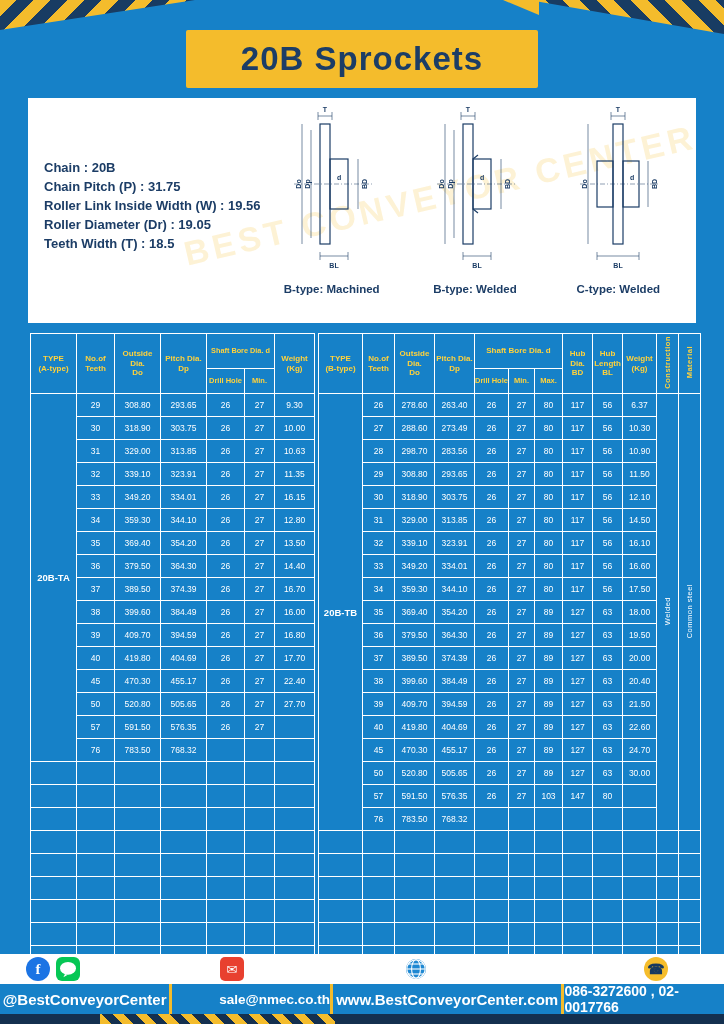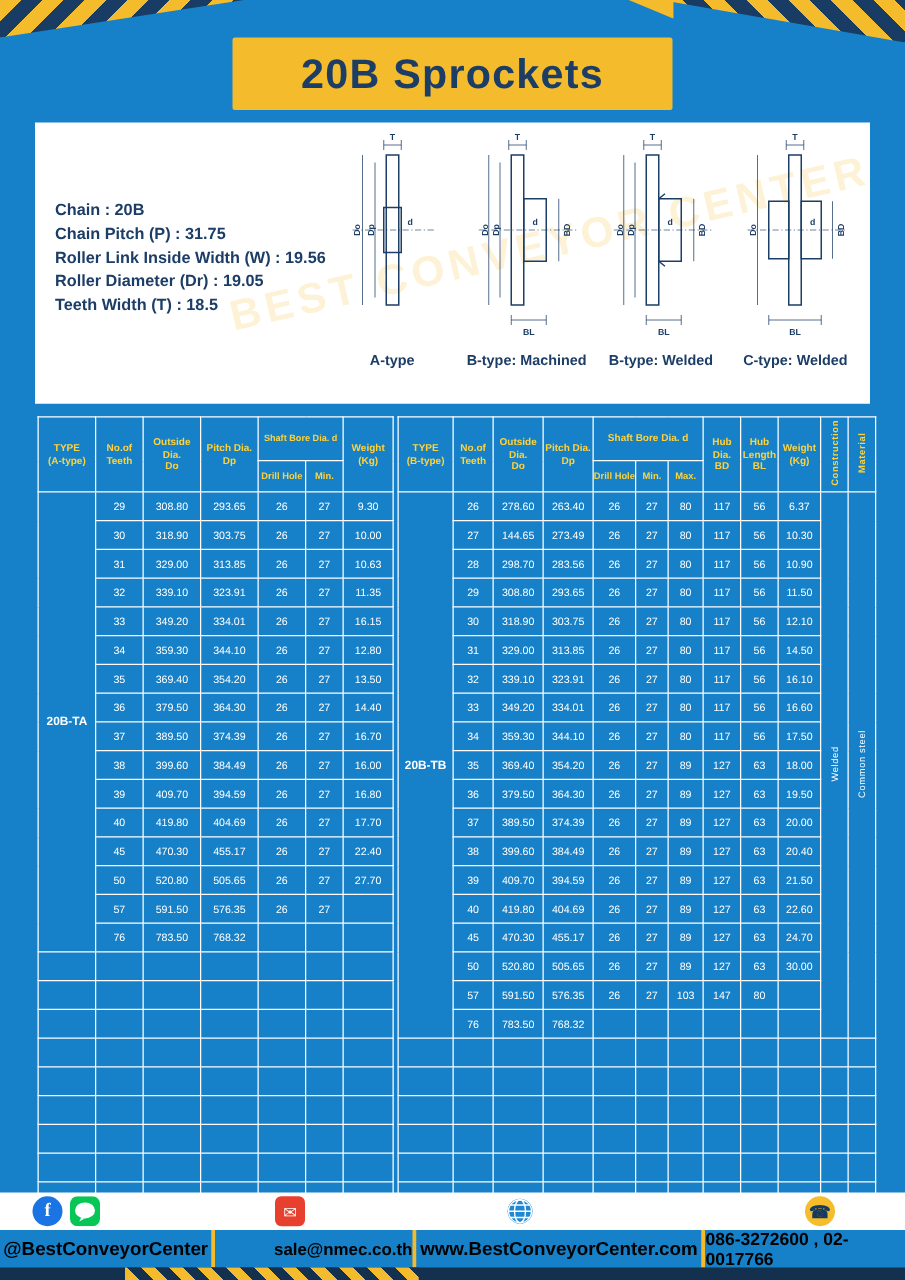--- a/index.html
+++ b/index.html
@@ -54,21 +54,21 @@
   .icons-strip{position:absolute;left:0;top:954px;width:724px;height:30px;background:#ffffff;}
   .icon{position:absolute;top:3px;width:24px;height:24px;border-radius:50%;
     display:flex;align-items:center;justify-content:center;}
   .fb{left:26px;background:#1b74e4;color:#fff;font:bold 15px "Liberation Serif",serif;}
   .line{left:56px;border-radius:6px;background:transparent;}
   .mail{left:220px;background:#e8402f;border-radius:5px;color:#fff;font-size:13px;}
   .globe{left:404px;}
   .phone{left:644px;background:#f5bd2c;color:#16395f;font-size:14px;font-weight:bold;}
   .footer-bar{position:absolute;left:0;top:984px;width:724px;height:30px;background:#1681c8;
     display:flex;align-items:stretch;}
-  .fseg{display:flex;align-items:center;justify-content:center;color:#000000;font-weight:bold;box-sizing:border-box;}
+  .fseg{display:flex;align-items:center;justify-content:center;color:#ffffff;font-weight:bold;box-sizing:border-box;}
   .s1{width:180px;font-size:15px;border-right:3px solid #f4bc2c;}
   .s2{width:116px;font-size:13.5px;border-right:3px solid #f4bc2c;margin-left:47px;}
   .s3{width:242px;font-size:15px;border-right:3px solid #f4bc2c;}
   .s4{width:167px;font-size:14px;}
   .footer-bottom{position:absolute;left:0;top:1014px;width:724px;height:10px;background:#14304f;}
   .footer-bottom .stripes{position:absolute;left:100px;top:0;width:235px;height:10px;
     background:repeating-linear-gradient(45deg,#f4bc2c 0 8px,#14304f 8px 16px);}
 </style>
 </head>
 <body>
@@ -84,37 +84,20 @@
 <div class="info-panel">
   <div class="watermark">BEST CONVEYOR CENTER</div>
   <div class="specs">
     <div>Chain  :  20B</div>
     <div>Chain Pitch (P)  :  31.75</div>
     <div>Roller Link Inside Width (W)  :  19.56</div>
     <div>Roller Diameter (Dr)  :  19.05</div>
     <div>Teeth Width (T)  :  18.5</div>
   </div>
   <div class="diagrams">
-    <div class="diagram">
-      <svg width="100" height="178" viewBox="0 0 100 178">
-        <line class="dim" x1="43" y1="12" x2="57" y2="12"></line>
-          <line class="dim" x1="43" y1="8" x2="43" y2="16"></line>
-          <line class="dim" x1="57" y1="8" x2="57" y2="16"></line>
-        <text class="dtxt" x="50" y="8" text-anchor="middle">T</text>
-        <rect class="part" x="45" y="20" width="10" height="120"></rect>
-        <rect class="part" x="43" y="62" width="14" height="36"></rect>
-        <line class="cl" x1="18" y1="80" x2="84" y2="80"></line>
-        <line class="dim" x1="26" y1="20" x2="26" y2="140"></line>
-        <text class="dtxt" x="22" y="82" text-anchor="middle" transform="rotate(-90 22 80)">Do</text>
-        <line class="dim" x1="36" y1="26" x2="36" y2="134"></line>
-        <text class="dtxt" x="33" y="82" text-anchor="middle" transform="rotate(-90 33 80)">Dp</text>
-        <text class="dtxt" x="62" y="76">d</text>
-      </svg>
-      <div class="diagram-label">A-type</div>
-    </div>
     <div class="diagram">
       <svg width="100" height="178" viewBox="0 0 100 178">
         <line class="dim" x1="36" y1="12" x2="50" y2="12"></line>
           <line class="dim" x1="36" y1="8" x2="36" y2="16"></line>
           <line class="dim" x1="50" y1="8" x2="50" y2="16"></line>
         <text class="dtxt" x="43" y="8" text-anchor="middle">T</text>
         <rect class="part" x="38" y="20" width="10" height="120"></rect>
         <rect class="part" x="48" y="55" width="18" height="50"></rect>
         <line class="cl" x1="12" y1="80" x2="90" y2="80"></line>
         <line class="dim" x1="20" y1="20" x2="20" y2="140"></line>
@@ -477,21 +460,21 @@
         <td>27</td>
         <td>80</td>
         <td>117</td>
         <td>56</td>
         <td>6.37</td>
         <td rowspan="19" class="vcell"><span class="vtext">Welded</span></td>
         <td rowspan="19" class="vcell"><span class="vtext">Common  steel</span></td>
       </tr>
       <tr>
         <td>27</td>
-        <td>144.65</td>
+        <td>288.60</td>
         <td>273.49</td>
         <td>26</td>
         <td>27</td>
         <td>80</td>
         <td>117</td>
         <td>56</td>
         <td>10.30</td>
       </tr>
       <tr>
         <td>28</td>

